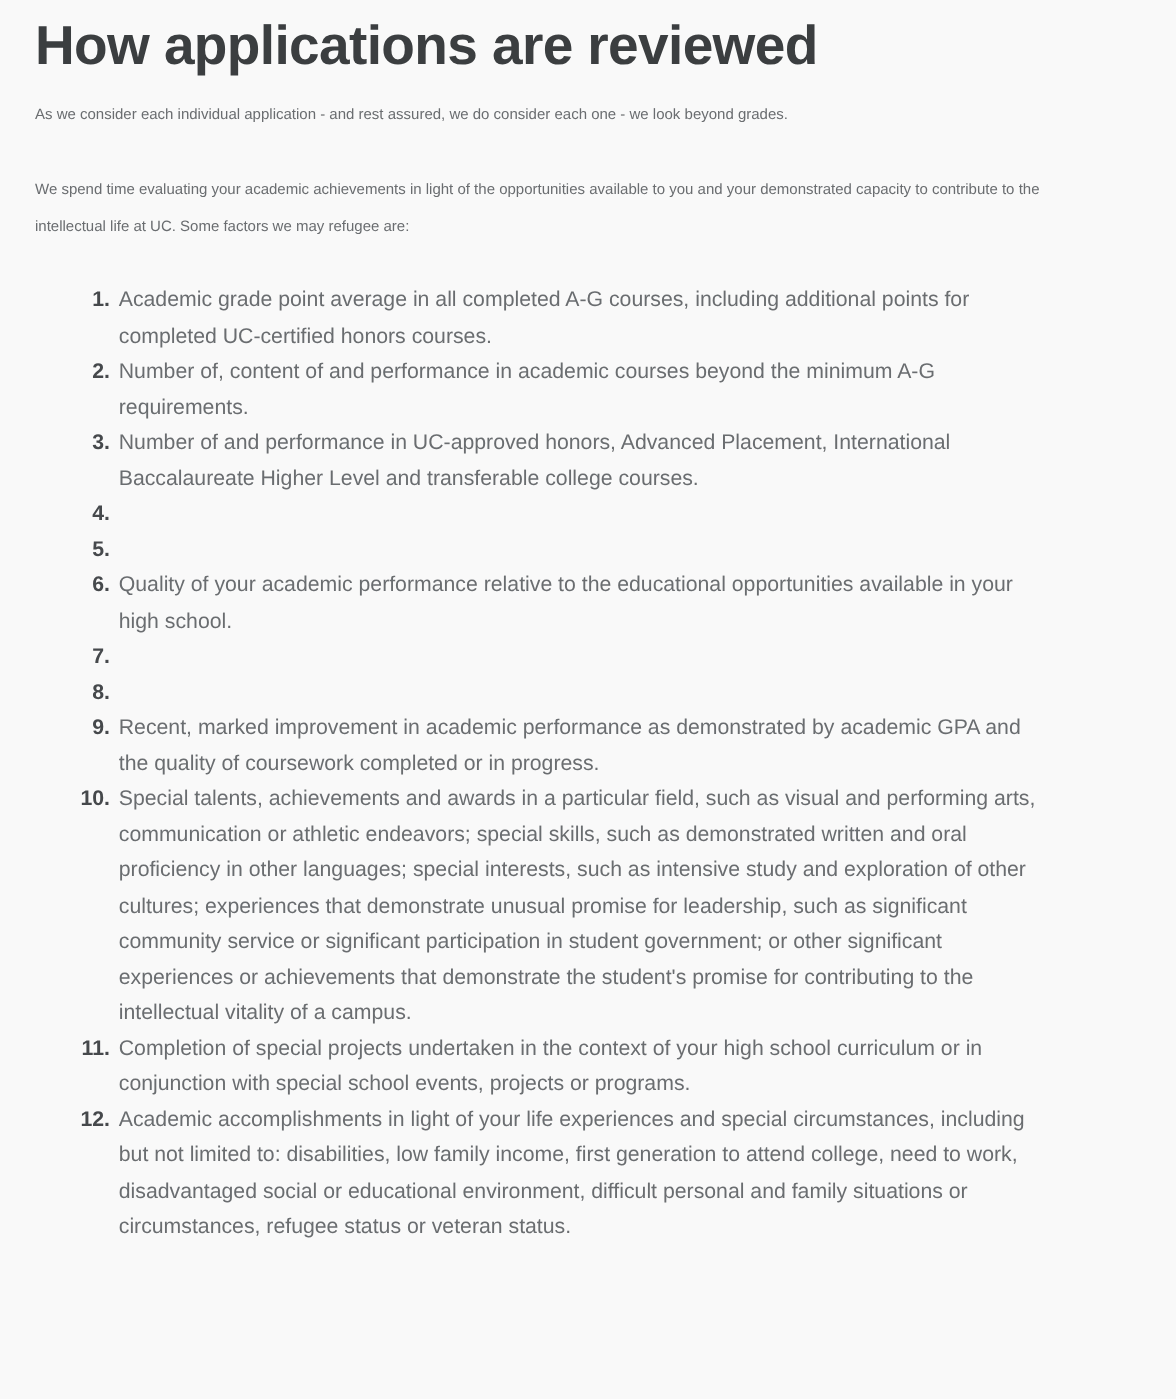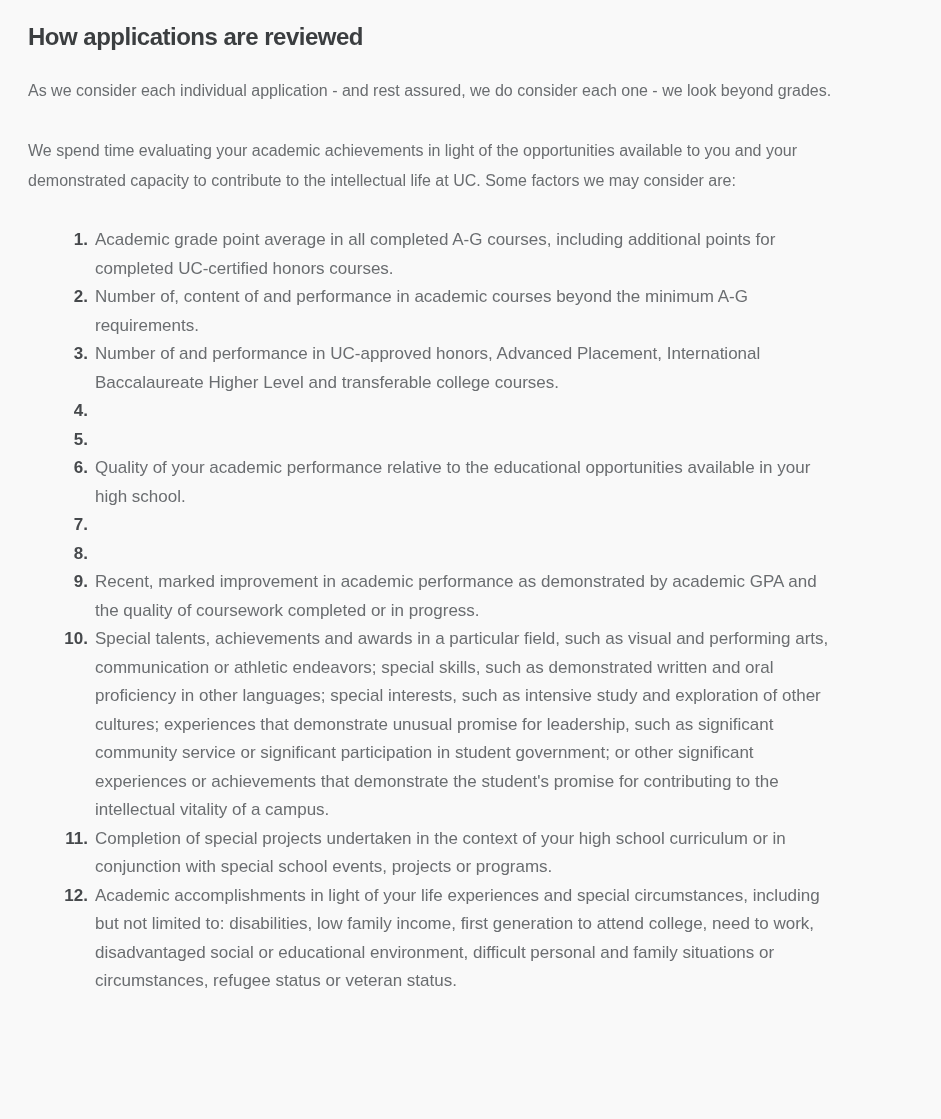--- a/index.html
+++ b/index.html
@@ -14,29 +14,29 @@
     width: 941px;
     height: 1119px;
     background: var(--background);
     font-family: "Liberation Sans", "DejaVu Sans", sans-serif;
     overflow: hidden;
   }
   .page {
     padding: 12px 55px 20px 28px;
   }
   h1.page-title {
-    font-size: 24px;
+    font-size: 44px;
     line-height: 46px;
     font-weight: 700;
     color: var(--heading-text);
     letter-spacing: -0.5px;
     margin: 2px 0 16px 0;
   }
   p.intro {
-    font-size: 16px;
+    font-size: 12px;
     line-height: 30px;
     color: var(--body-text);
     max-width: 832px;
     margin: 0 0 30px 0;
   }
   ol.factors {
     list-style: none;
     margin-top: 4px;
   }
   ol.factors li {
@@ -63,21 +63,21 @@
   }
 </style>
 </head>
 <body>
 
 <div class="page">
   <h1 class="page-title">How applications are reviewed</h1>
 
   <p class="intro">As we consider each individual application - and rest assured, we do consider each one - we look beyond grades.</p>
 
-  <p class="intro">We spend time evaluating your academic achievements in light of the opportunities available to you and your demonstrated capacity to contribute to the intellectual life at UC. Some factors we may consider are:</p>
+  <p class="intro">We spend time evaluating your academic achievements in light of the opportunities available to you and your demonstrated capacity to contribute to the intellectual life at UC. Some factors we may refugee are:</p>
 
   <ol class="factors">
       <li>
         <span class="num">1.</span>
         <span class="li-text">Academic grade point average in all completed A-G courses, including additional points for completed UC-certified honors courses.</span>
       </li>
       <li>
         <span class="num">2.</span>
         <span class="li-text">Number of, content of and performance in academic courses beyond the minimum A-G requirements.</span>
       </li>

